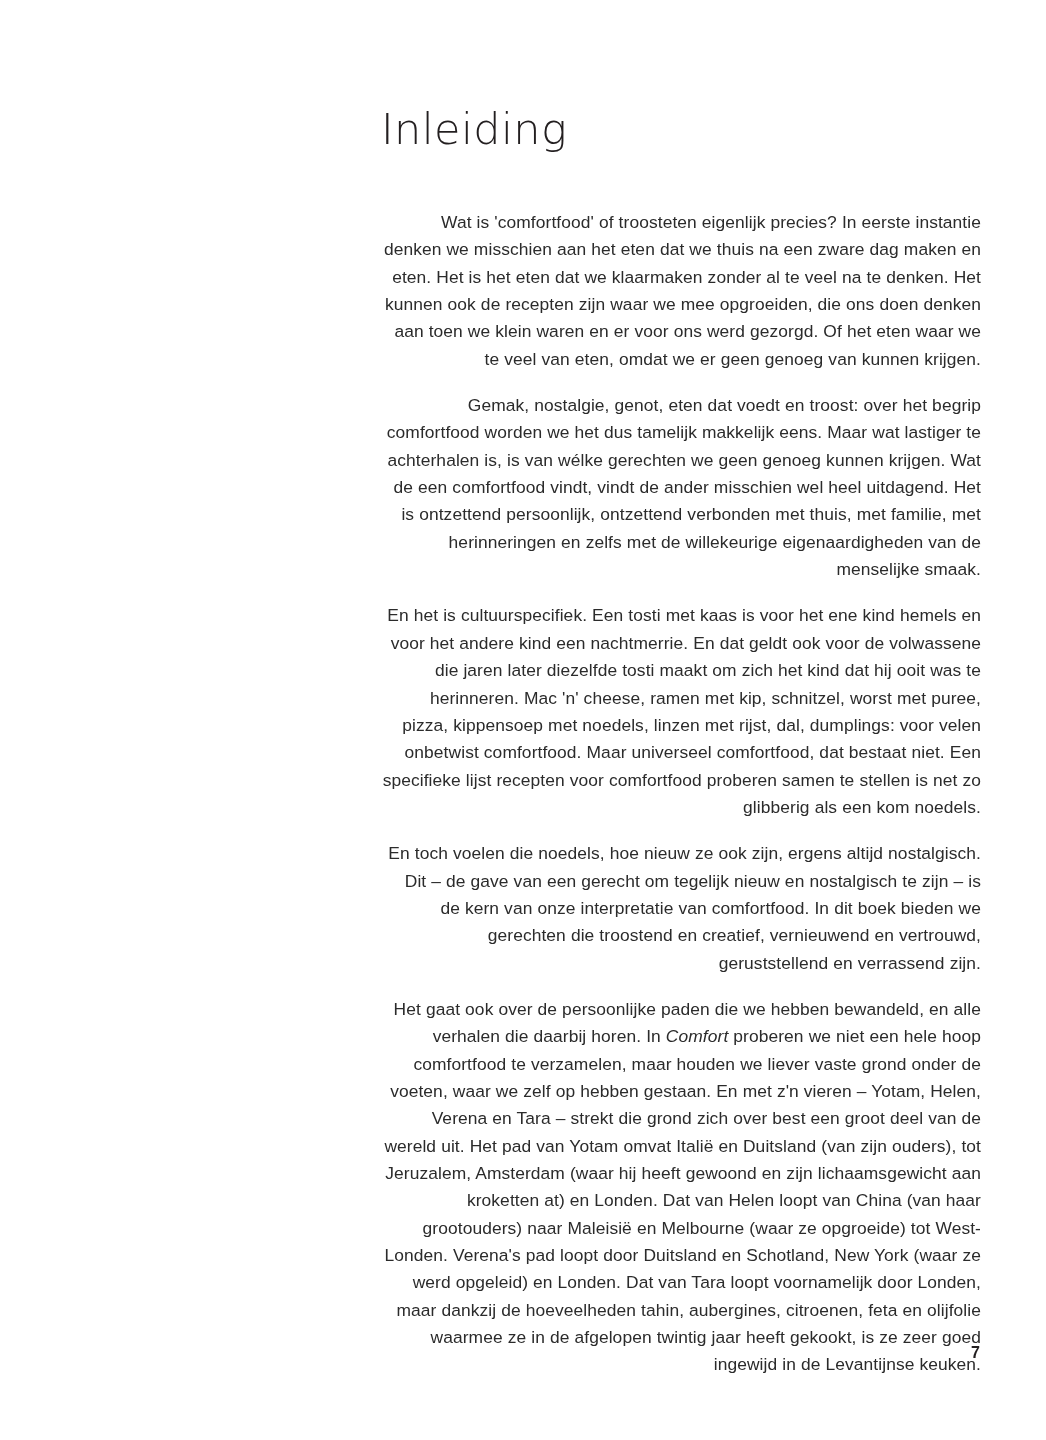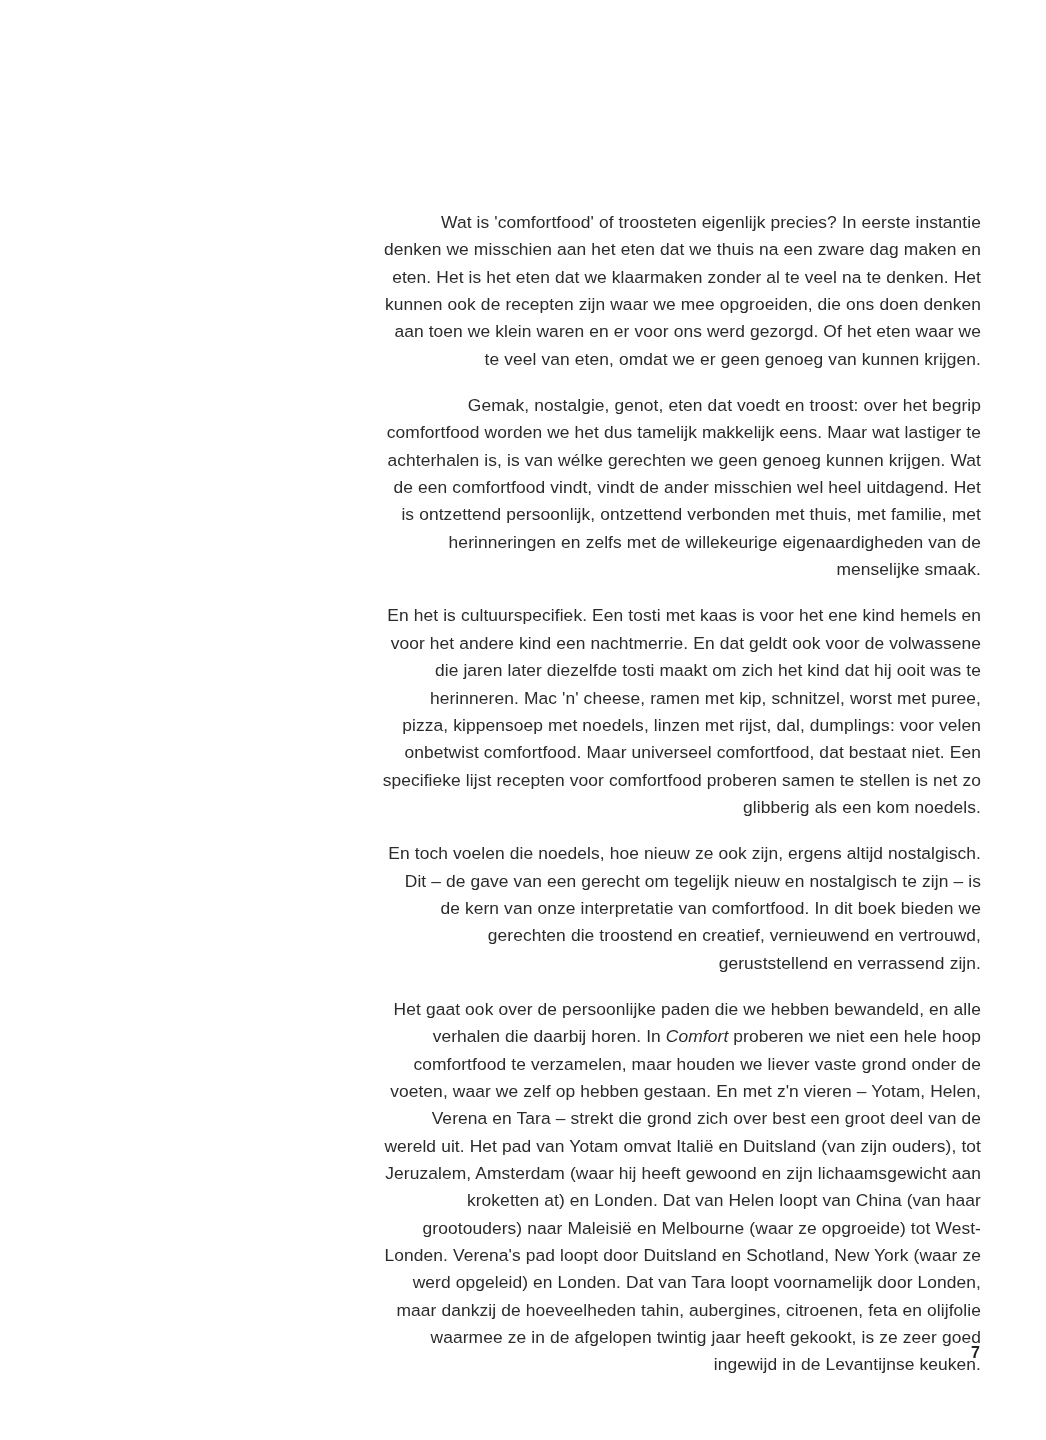--- a/index.html
+++ b/index.html
@@ -71,20 +71,21 @@
     font-weight: bold;
     color: #231f20;
     text-align: right;
   }
 </style>
 </head>
 <body>
 
 <div class="page">
 
+  <h1 class="page-title">Inleiding</h1>
 
   <div class="body-column">
 
     <p class="body-paragraph">Wat is 'comfortfood' of troosteten eigenlijk precies? In eerste instantie denken we misschien aan het eten dat we thuis na een zware dag maken en eten. Het is het eten dat we klaarmaken zonder al te veel na te denken. Het kunnen ook de recepten zijn waar we mee opgroeiden, die ons doen denken aan toen we klein waren en er voor ons werd gezorgd. Of het eten waar we te veel van eten, omdat we er geen genoeg van kunnen krijgen.</p>
 
     <p class="body-paragraph">Gemak, nostalgie, genot, eten dat voedt en troost: over het begrip comfortfood worden we het dus tamelijk makkelijk eens. Maar wat lastiger te achterhalen is, is van wélke gerechten we geen genoeg kunnen krijgen. Wat de een comfortfood vindt, vindt de ander misschien wel heel uitdagend. Het is ontzettend persoonlijk, ontzettend verbonden met thuis, met familie, met herinneringen en zelfs met de willekeurige eigenaardigheden van de menselijke smaak.</p>
 
     <p class="body-paragraph">En het is cultuurspecifiek. Een tosti met kaas is voor het ene kind hemels en voor het andere kind een nachtmerrie. En dat geldt ook voor de volwassene die jaren later diezelfde tosti maakt om zich het kind dat hij ooit was te herinneren. Mac 'n' cheese, ramen met kip, schnitzel, worst met puree, pizza, kippensoep met noedels, linzen met rijst, dal, dumplings: voor velen onbetwist comfortfood. Maar universeel comfortfood, dat bestaat niet. Een specifieke lijst recepten voor comfortfood proberen samen te stellen is net zo glibberig als een kom noedels.</p>
 
     <p class="body-paragraph">En toch voelen die noedels, hoe nieuw ze ook zijn, ergens altijd nostalgisch. Dit – de gave van een gerecht om tegelijk nieuw en nostalgisch te zijn – is de kern van onze interpretatie van comfortfood. In dit boek bieden we gerechten die troostend en creatief, vernieuwend en vertrouwd, geruststellend en verrassend zijn.</p>

